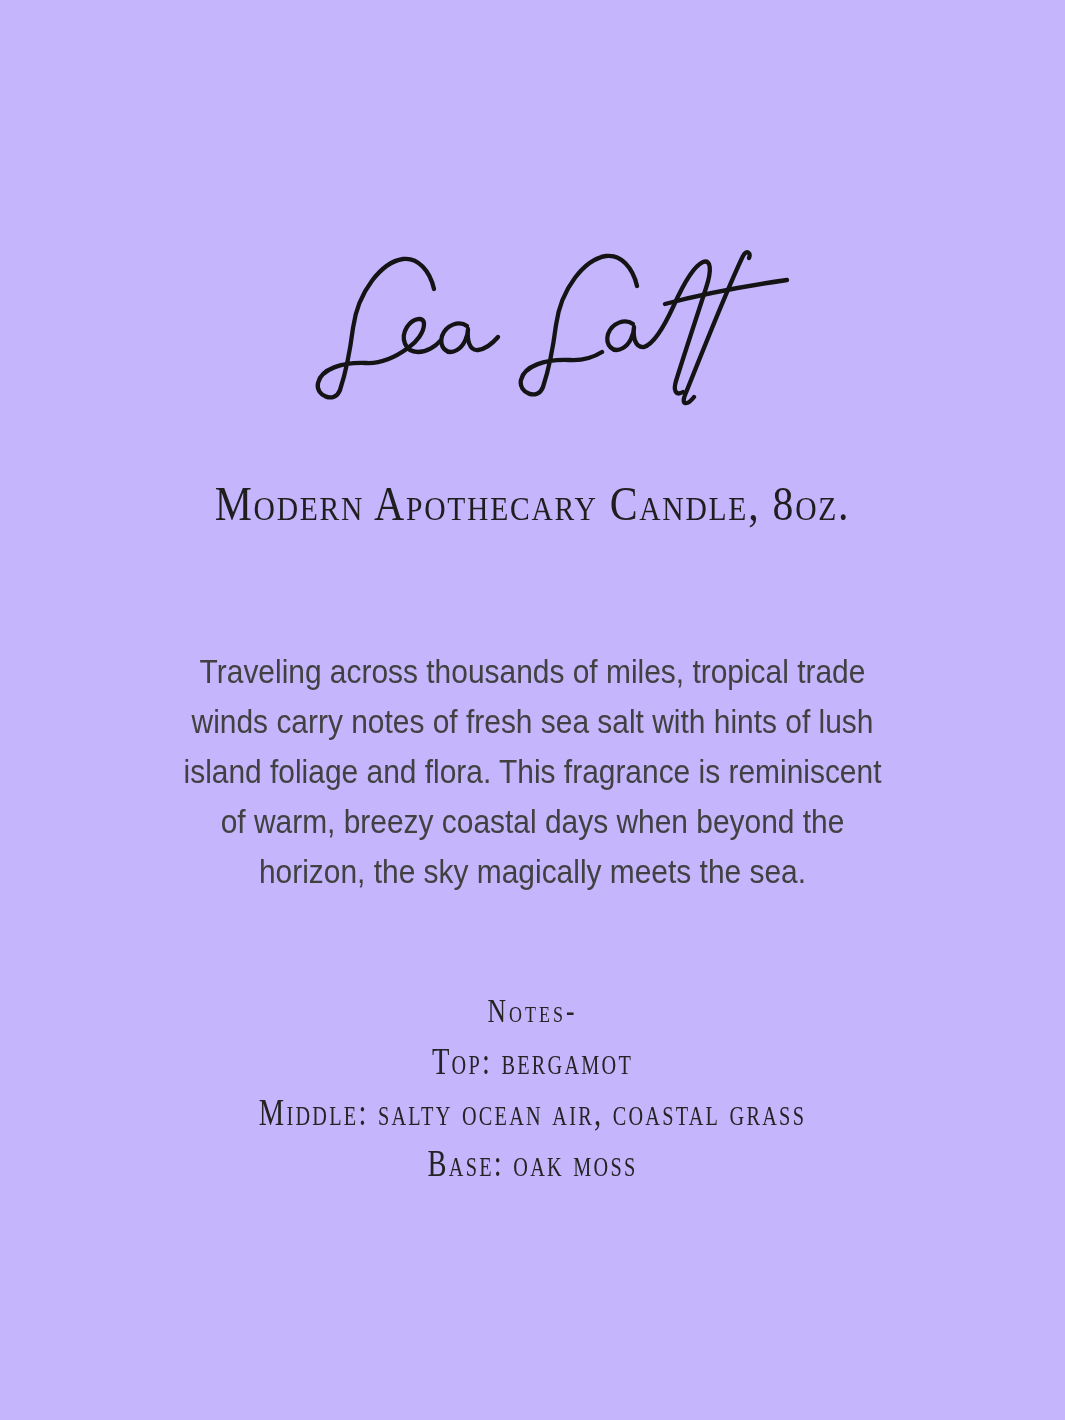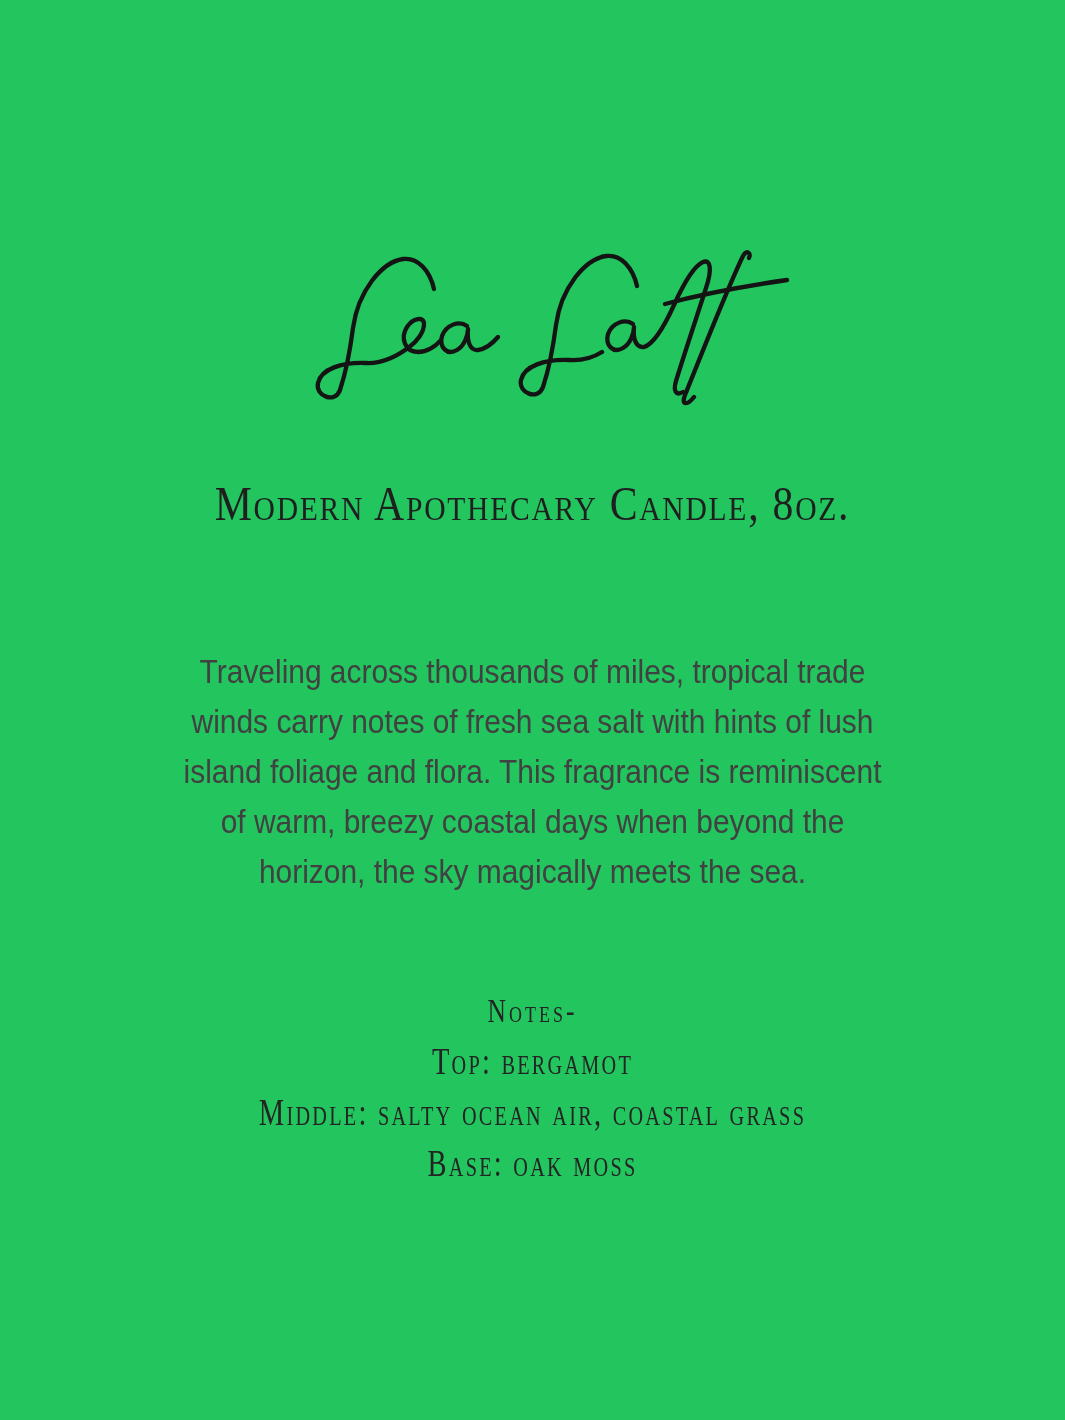--- a/index.html
+++ b/index.html
@@ -1,21 +1,21 @@
 <!DOCTYPE html>
 <html><head>
 <meta charset="utf-8">
 <style>
   html, body { margin: 0; padding: 0; background: #ffffff; }
   .page {
     position: relative;
     width: 1065px;
     height: 1420px;
     margin: 0 auto;
-    background: #22c55e;
+    background: #c4b5fd;
     overflow: hidden;
     font-family: "Liberation Serif", serif;
   }
   .sr-only {
     position: absolute;
     width: 1px; height: 1px;
     overflow: hidden;
     clip: rect(0 0 0 0);
     white-space: nowrap;
   }

